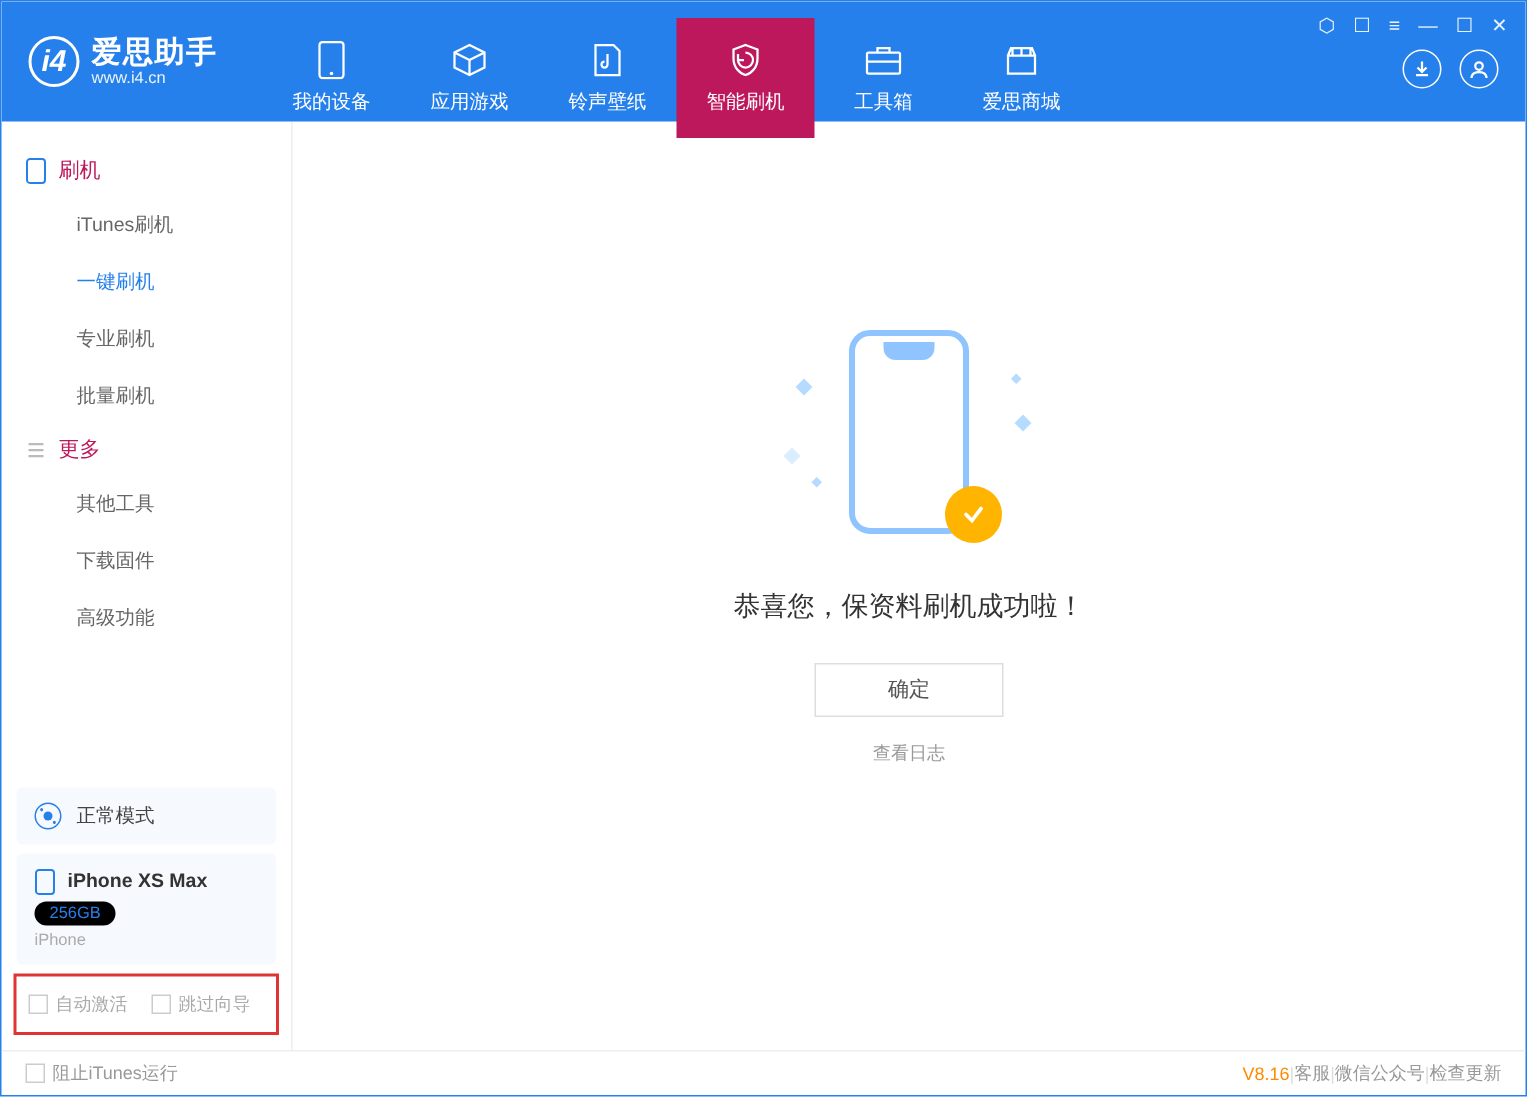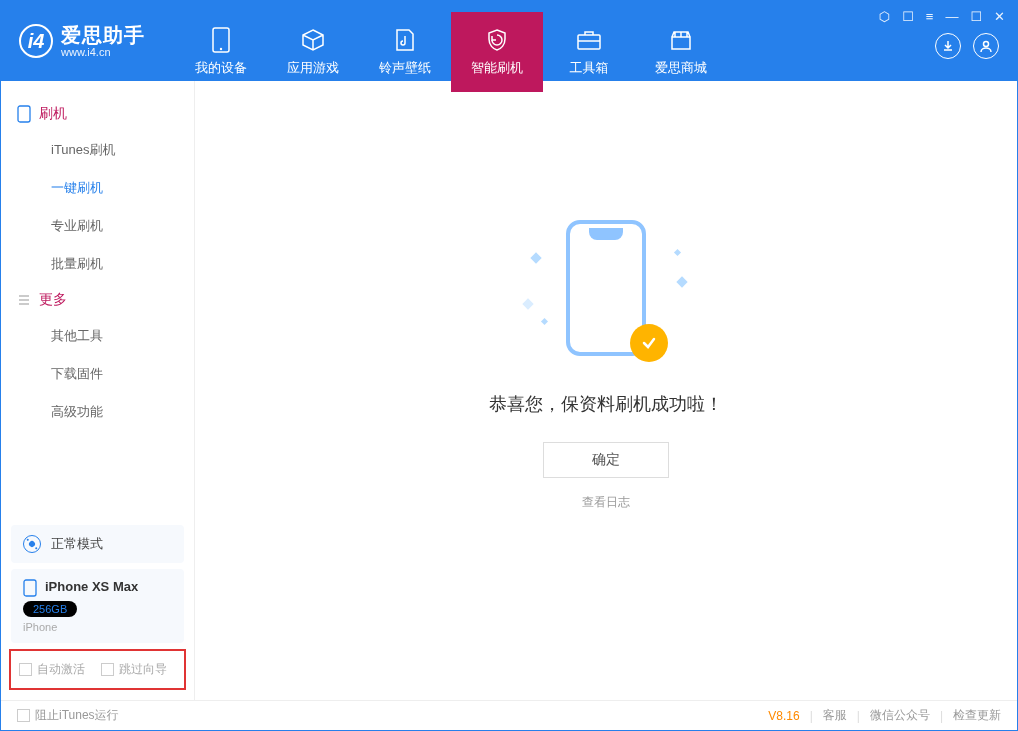--- a/index.html
+++ b/index.html
@@ -58,21 +58,21 @@
 .d4 { right: 10px; top: 68px; }
 .d5 { left: 8px; top: 90px; opacity: .5; }
 
 .success-text { font-size: 18px; color: #333; margin-bottom: 26px; }
 .ok-btn { border: 1px solid #ddd; background: #fff; padding: 8px 48px; font-size: 14px; color: #555; cursor: pointer; margin-bottom: 16px; }
 .log-link { color: #999; font-size: 12px; cursor: pointer; }
 
 
 .footer { height: 30px; border-top: 1px solid #eee; display: flex; align-items: center; padding: 12px 16px; font-size: 12px; color: #999; }
 .footer .cb { color: #999; }
-.footer-right { margin-left: auto; display: flex; align-items: center; gap: 10px; }
+.footer-right { margin-left: auto; display: flex; align-items: center; }
 .footer-right span.sep { color: #ddd; }
 .ver { color: #ff8a00; }
 </style>
 </head>
 <body>
 
 <div class="header">
   <div class="logo-block">
     <div class="logo-circle">
         <span class="logo-i">i4</span>

